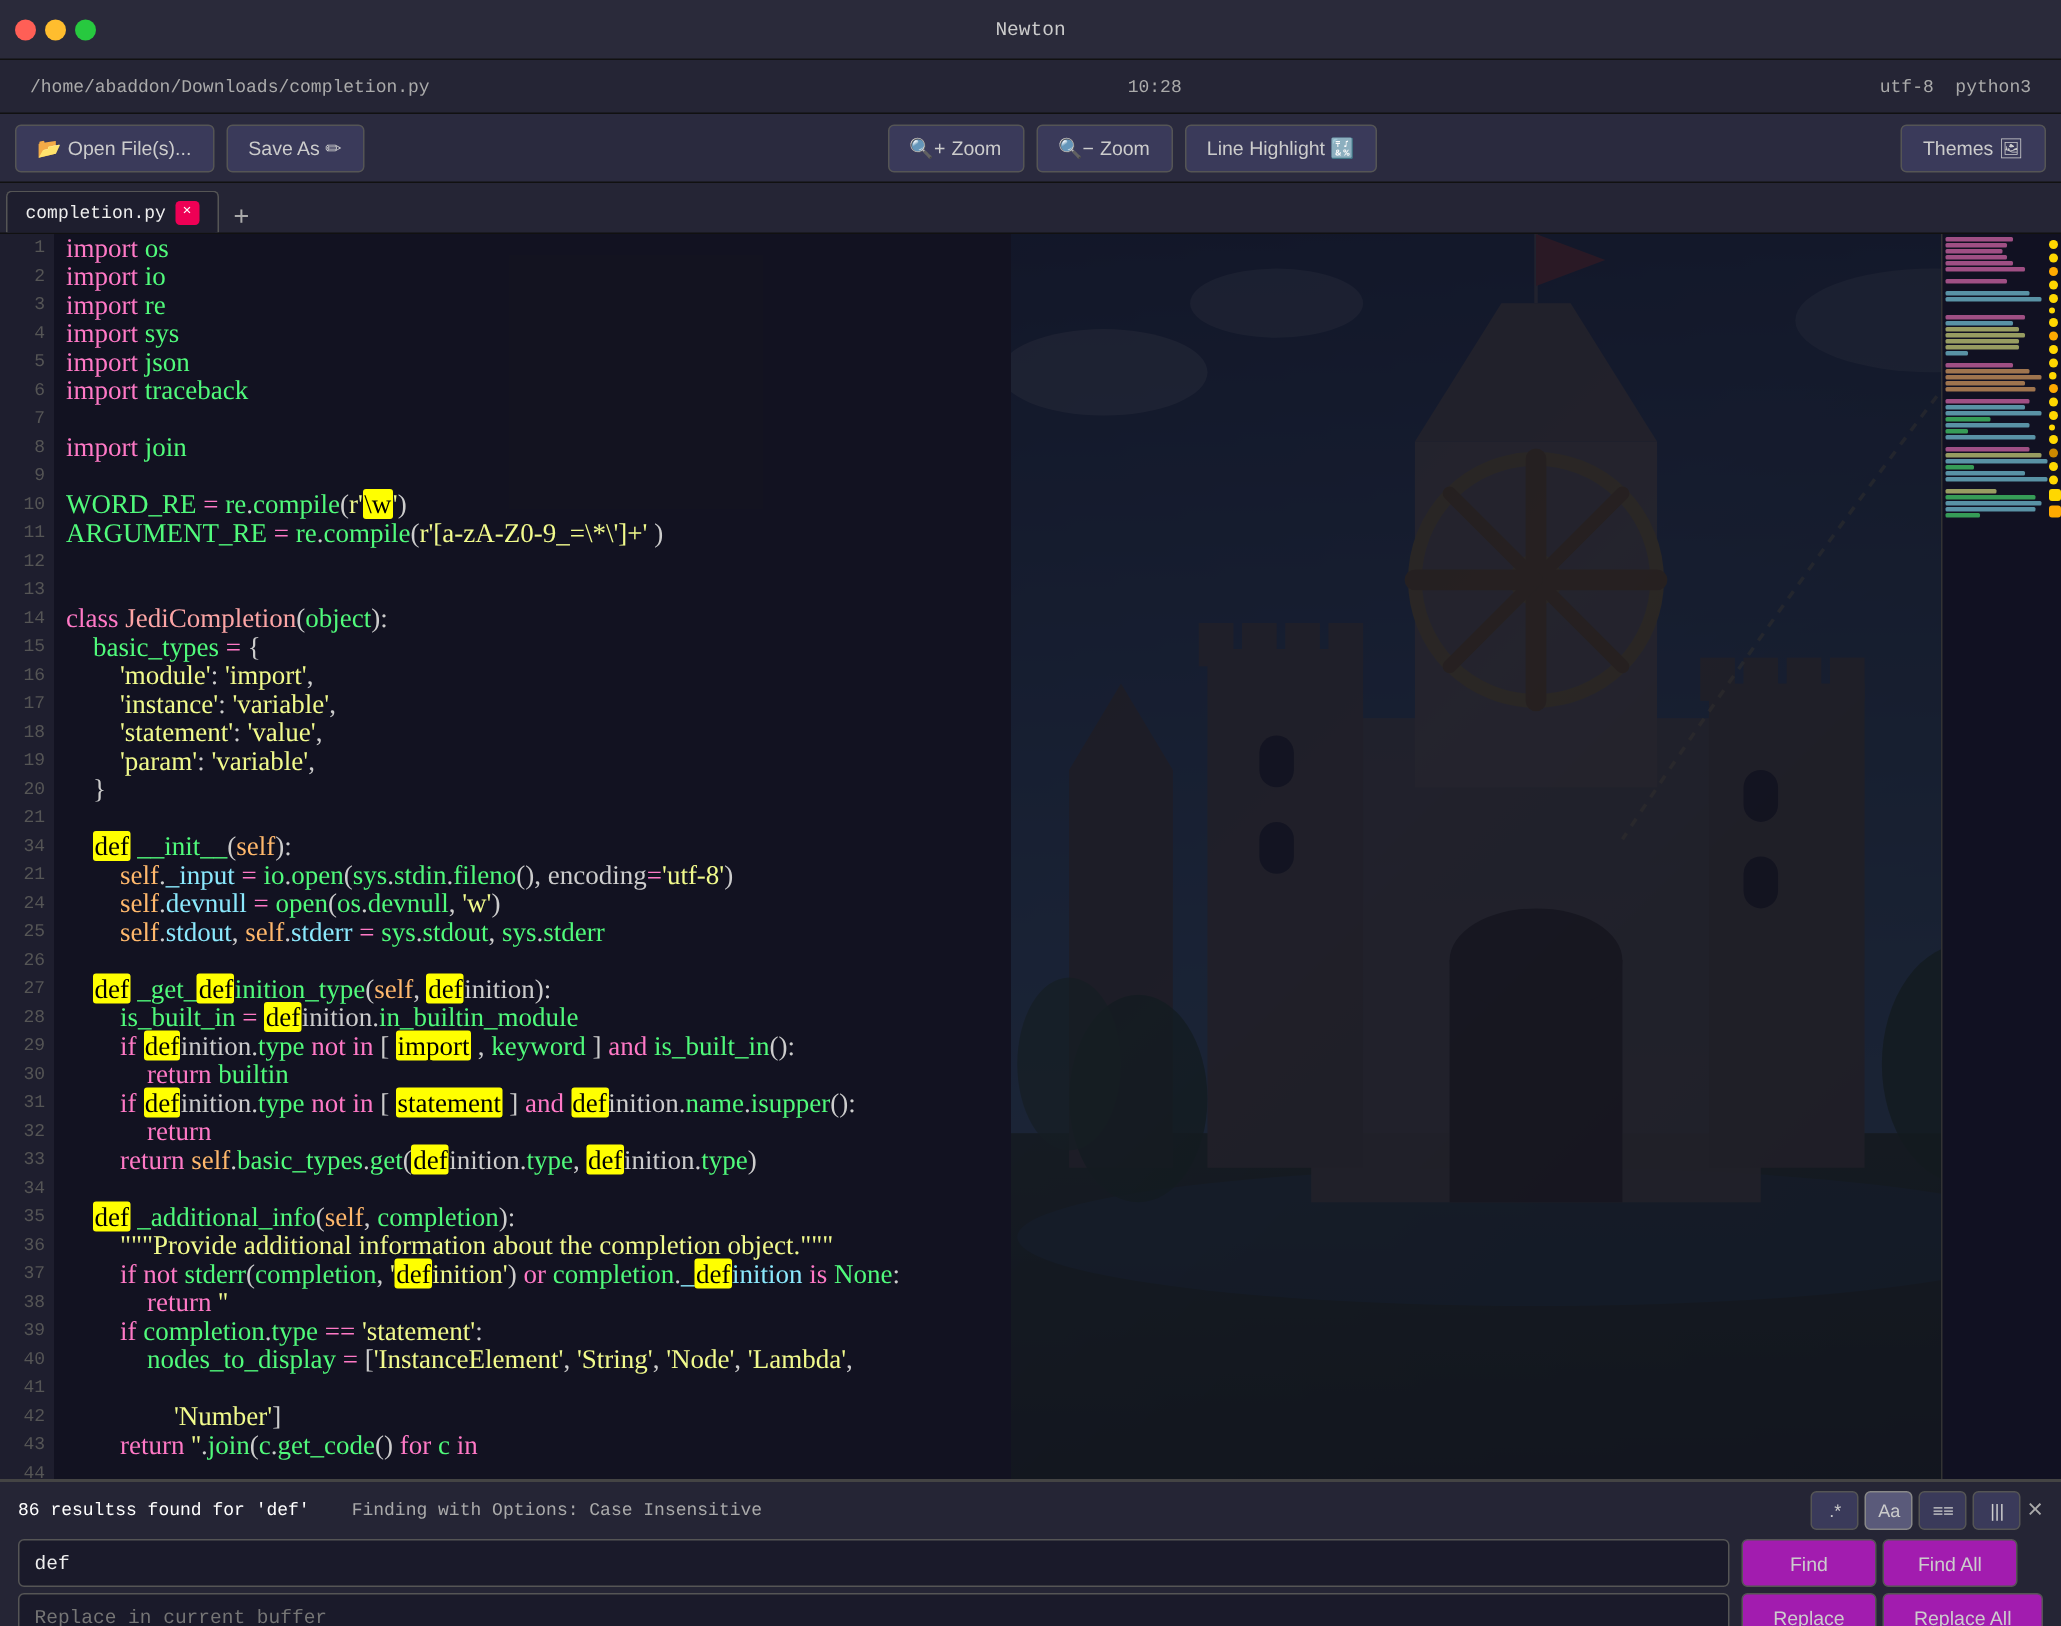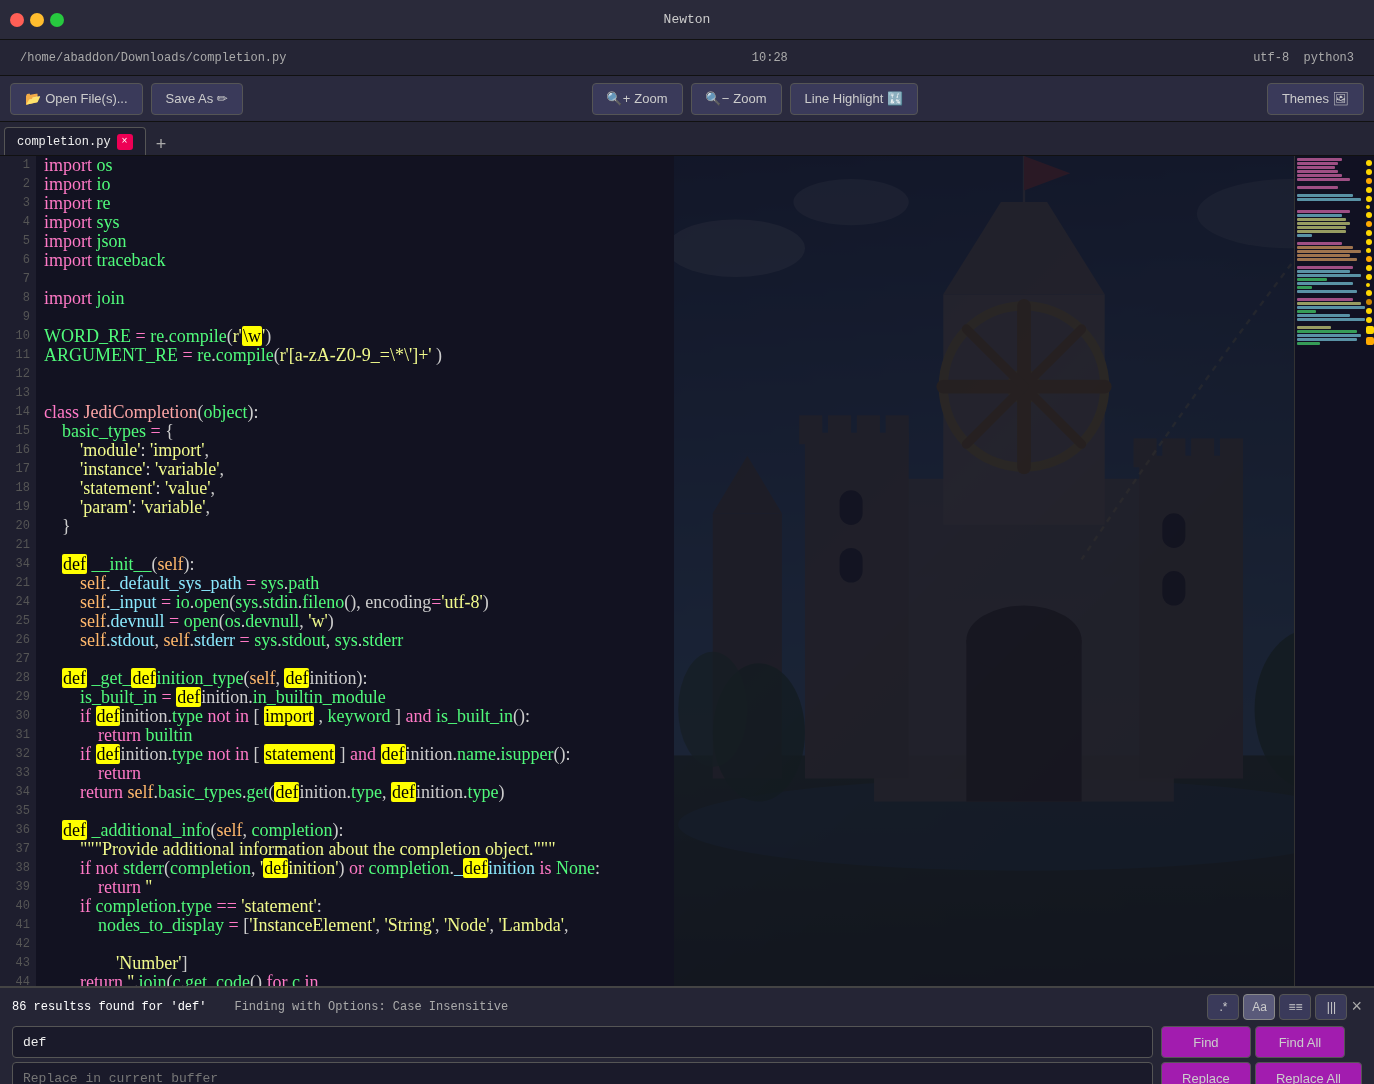--- a/index.html
+++ b/index.html
@@ -537,21 +537,20 @@
     <div class="code-line">&nbsp;</div>
     <div class="code-line"><span class="kw">class</span> <span class="cls">JediCompletion</span>(<span class="nm">object</span>):</div>
     <div class="code-line">    <span class="nm">basic_types</span> <span class="op">=</span> {</div>
     <div class="code-line">        <span class="str">'module'</span>: <span class="str">'import'</span>,</div>
     <div class="code-line">        <span class="str">'instance'</span>: <span class="str">'variable'</span>,</div>
     <div class="code-line">        <span class="str">'statement'</span>: <span class="str">'value'</span>,</div>
     <div class="code-line">        <span class="str">'param'</span>: <span class="str">'variable'</span>,</div>
     <div class="code-line">    }</div>
     <div class="code-line">&nbsp;</div>
     <div class="code-line">    <span class="hl-match">def</span> <span class="fn">__init__</span>(<span class="self-kw">self</span>):</div>
-    <div class="code-line">        <span class="self-kw">self</span>.<span class="attr">_default_sys_path</span> <span class="op">=</span> <span class="nm">sys</span>.<span class="nm">path</span></div>
     <div class="code-line">        <span class="self-kw">self</span>.<span class="attr">_input</span> <span class="op">=</span> <span class="nm">io</span>.<span class="fn">open</span>(<span class="nm">sys</span>.<span class="nm">stdin</span>.<span class="fn">fileno</span>(), encoding<span class="op">=</span><span class="str">'utf-8'</span>)</div>
     <div class="code-line">        <span class="self-kw">self</span>.<span class="attr">devnull</span> <span class="op">=</span> <span class="fn">open</span>(<span class="nm">os</span>.<span class="nm">devnull</span>, <span class="str">'w'</span>)</div>
     <div class="code-line">        <span class="self-kw">self</span>.<span class="attr">stdout</span>, <span class="self-kw">self</span>.<span class="attr">stderr</span> <span class="op">=</span> <span class="nm">sys</span>.<span class="nm">stdout</span>, <span class="nm">sys</span>.<span class="nm">stderr</span></div>
     <div class="code-line">&nbsp;</div>
     <div class="code-line">    <span class="hl-match">def</span> <span class="fn">_get_<span class="hl-match">def</span>inition_type</span>(<span class="self-kw">self</span>, <span class="hl-match">def</span>inition):</div>
     <div class="code-line">        <span class="nm">is_built_in</span> <span class="op">=</span> <span class="hl-match">def</span>inition.<span class="nm">in_builtin_module</span></div>
     <div class="code-line">        <span class="kw">if</span> <span class="hl-match">def</span>inition.<span class="nm">type</span> <span class="kw">not</span> <span class="kw">in</span> [ <span class="hl-match">import</span> , <span class="nm">keyword</span> ] <span class="kw">and</span> <span class="nm">is_built_in</span>():</div>
     <div class="code-line">            <span class="kw">return</span> <span class="nm">builtin</span></div>
     <div class="code-line">        <span class="kw">if</span> <span class="hl-match">def</span>inition.<span class="nm">type</span> <span class="kw">not</span> <span class="kw">in</span> [ <span class="hl-match">statement</span> ] <span class="kw">and</span> <span class="hl-match">def</span>inition.<span class="nm">name</span>.<span class="fn">isupper</span>():</div>
     <div class="code-line">            <span class="kw">return</span></div>

